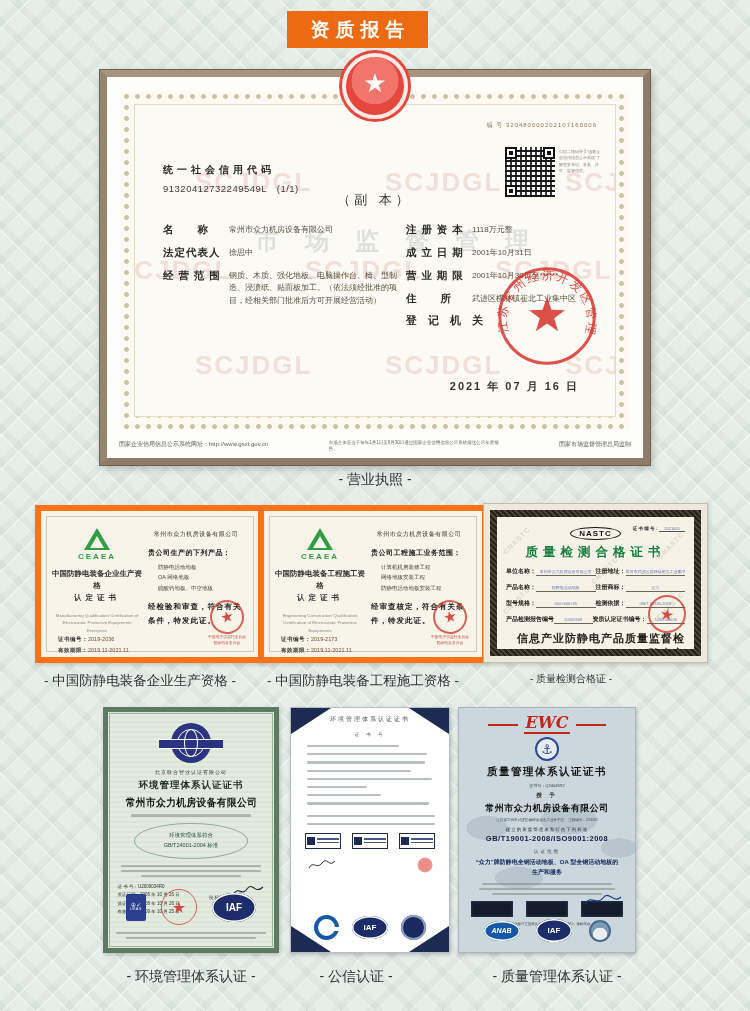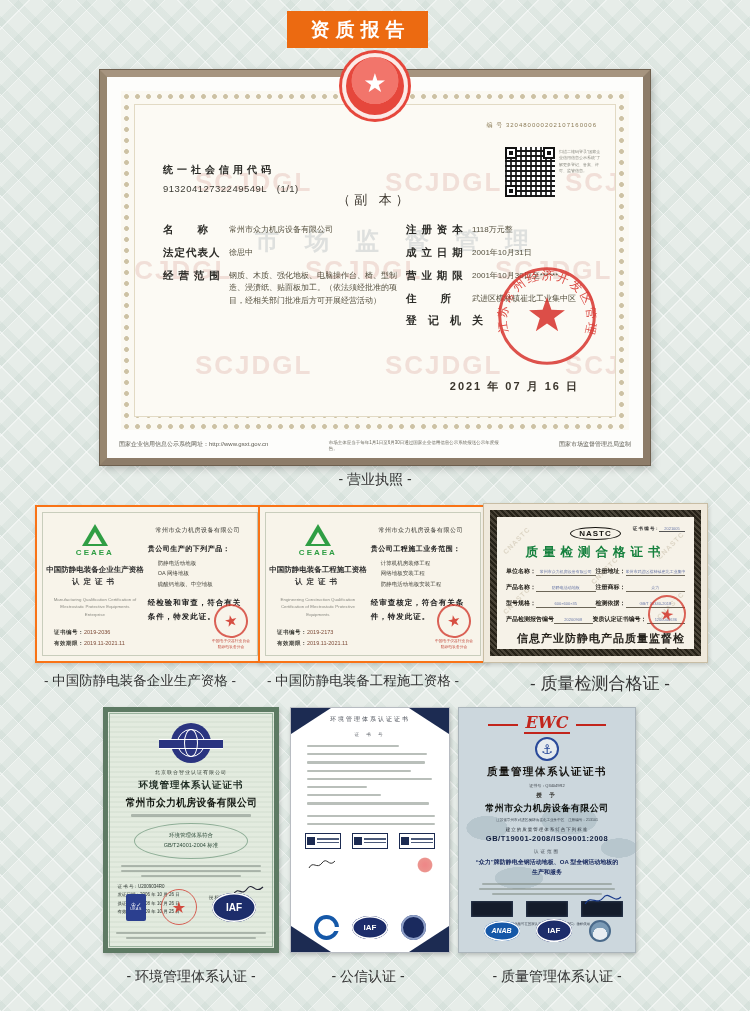--- a/index.html
+++ b/index.html
@@ -59,21 +59,21 @@
   .photo-footer{position:absolute;left:12px;right:12px;bottom:5px;display:flex;
     justify-content:space-between;align-items:flex-start;color:#5c5a50;}
   .pf-l{font-size:6px;}
   .pf-m{font-size:4.5px;width:170px;line-height:1.5;color:#6b695e;}
   .pf-r{font-size:6px;}
   
   .caption{font-size:14px;color:#333;text-align:center;}
   
   .cert{box-sizing:border-box;overflow:hidden;}
   
-  .ceaea{width:230px;height:158px;background:#f8f4ea;border:2px solid #f97316;
+  .ceaea{width:230px;height:158px;background:#f8f4ea;border:6px solid #f97316;
     box-shadow:1px 2px 4px rgba(0,0,0,.15);}
   .ceaea .inframe{position:absolute;inset:5px;border:1px solid #c9cdbc;}
   .ceaea .body{position:absolute;inset:9px;display:flex;}
   .ceaea .lc{width:47%;display:flex;flex-direction:column;align-items:center;padding-top:8px;}
   .tri{width:0;height:0;border-left:13px solid transparent;border-right:13px solid transparent;
     border-bottom:22px solid #2f9e44;position:relative;}
   .tri::after{content:"";position:absolute;left:-7px;top:8px;width:0;height:0;
     border-left:7px solid transparent;border-right:7px solid transparent;border-bottom:12px solid #f8f4ea;}
   .ceaea-name{color:#2f9e44;font-weight:bold;font-size:8px;letter-spacing:2px;margin-top:2px;}
   .c-title{font-size:7.5px;font-weight:bold;color:#333;text-align:center;margin-top:7px;line-height:1.6;}
@@ -409,21 +409,21 @@
     </div>
     <div class="n-org">信息产业防静电产品质量监督检验中心</div>
     <div class="n-date">2021 年 4 月 23 日</div>
     <div class="seal-s">★</div>
 
   </div>
 </div>
 
 <div class="abs caption" style="left:25px;top:672px;width:230px;font-size:13.5px">- 中国防静电装备企业生产资格 -</div>
 <div class="abs caption" style="left:248px;top:672px;width:230px;font-size:13.5px">- 中国防静电装备工程施工资格 -</div>
-<div class="abs caption" style="left:495px;top:672px;width:210px;font-size:17px">- 质量检测合格证 -</div>
+<div class="abs caption" style="left:466px;top:672px;width:210px;font-size:10px">- 质量检测合格证 -</div>
 
 <div class="abs cert env" style="left:103px;top:707px">
   <div class="inline-b"></div>
   <div class="body">
     <div class="globe">
         <div class="band"></div>
       </div>
     <div class="e-issuer">北京联合智业认证有限公司</div>
     <div class="e-title">环境管理体系认证证书</div>
     <div class="e-comp">常州市众力机房设备有限公司</div>
@@ -552,14 +552,14 @@
     <path d="M2,12 C8,2 14,14 20,6 S30,12 38,5" fill="none" stroke="#1a3a8a" stroke-width="1.2"></path>
   </svg>
   <div class="q-logos">
     <div class="anab">ANAB</div>
     <div class="iaf mid">IAF</div>
     <div class="qcircle"></div>
   </div>
 </div>
 
 <div class="abs caption" style="left:103px;top:968px;width:176px">- 环境管理体系认证 -</div>
-<div class="abs caption" style="left:288px;top:968px;width:160px">- 公信认证 -</div>
+<div class="abs caption" style="left:276px;top:968px;width:160px">- 公信认证 -</div>
 <div class="abs caption" style="left:468px;top:968px;width:178px">- 质量管理体系认证 -</div>
 
 </body></html>

